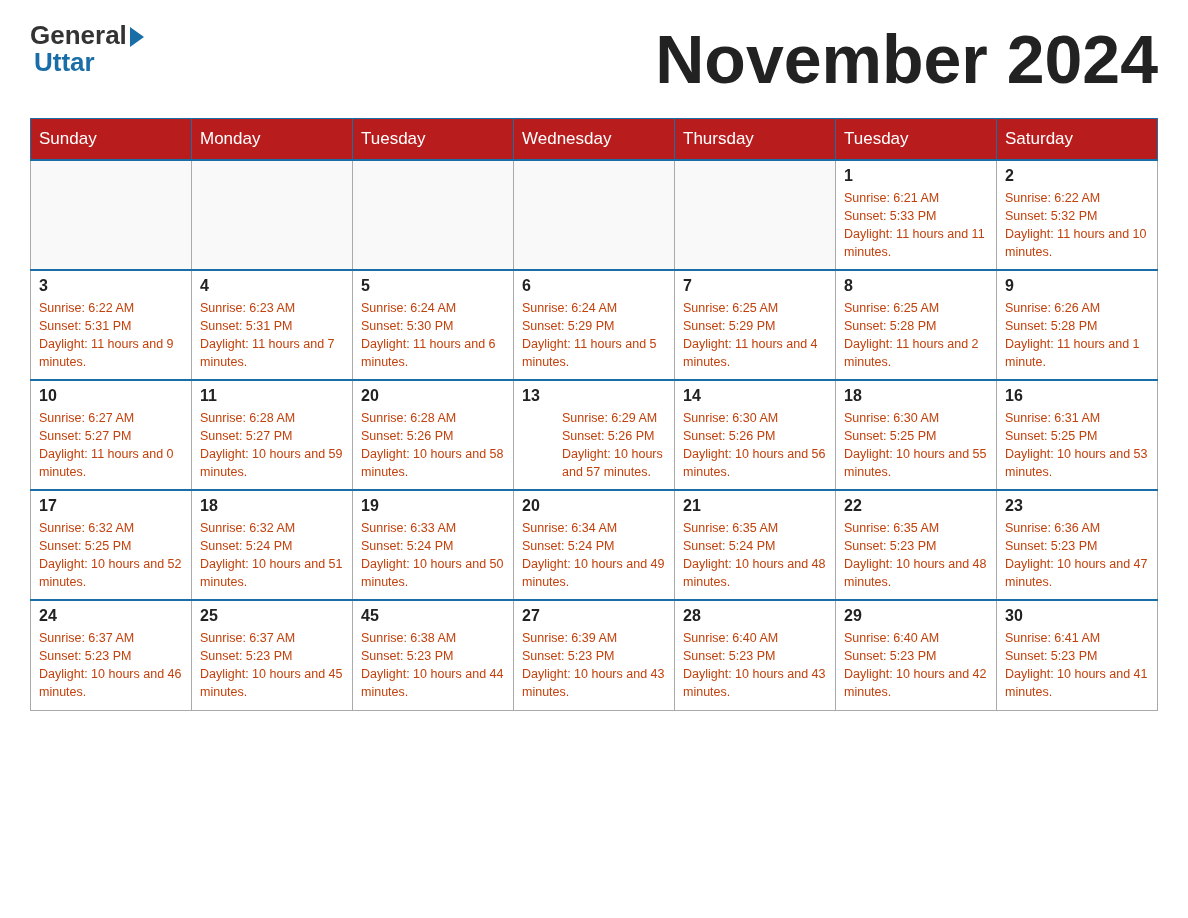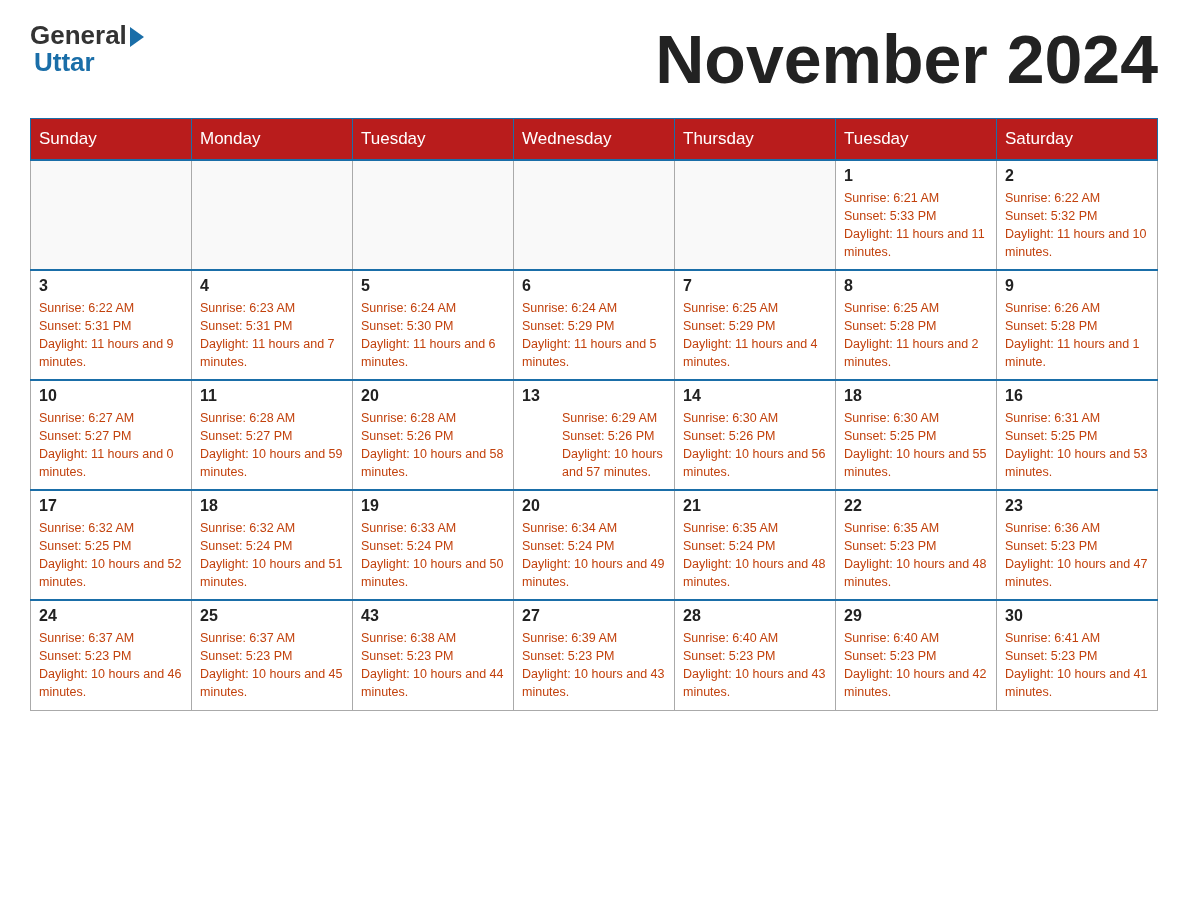--- a/index.html
+++ b/index.html
@@ -285,21 +285,21 @@
 Sunset: 5:23 PM
 Daylight: 10 hours and 46 minutes.</div>
         </td>
         <td>
           <span class="day-number">25</span>
           <div class="day-info" style="white-space: pre-line;">Sunrise: 6:37 AM
 Sunset: 5:23 PM
 Daylight: 10 hours and 45 minutes.</div>
         </td>
         <td>
-          <span class="day-number">43</span>
+          <span class="day-number">45</span>
           <div class="day-info" style="white-space: pre-line;">Sunrise: 6:38 AM
 Sunset: 5:23 PM
 Daylight: 10 hours and 44 minutes.</div>
         </td>
         <td>
           <span class="day-number">27</span>
           <div class="day-info" style="white-space: pre-line;">Sunrise: 6:39 AM
 Sunset: 5:23 PM
 Daylight: 10 hours and 43 minutes.</div>
         </td>

